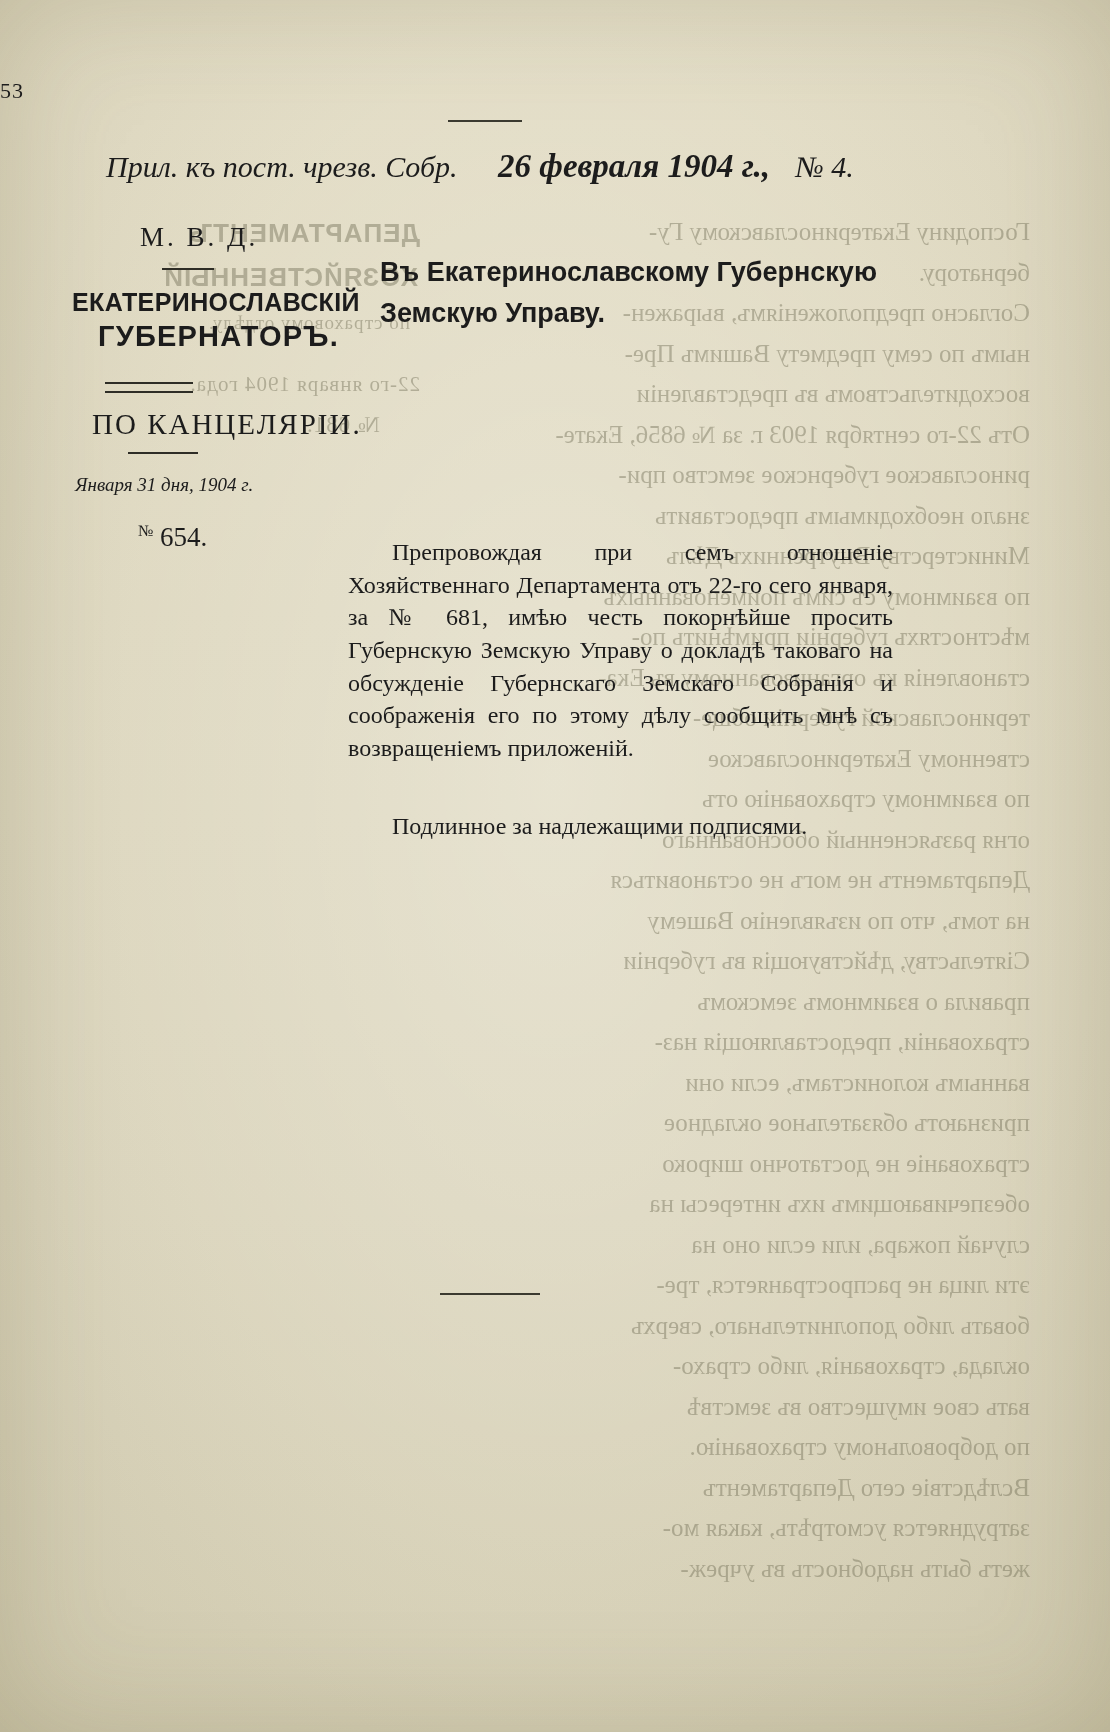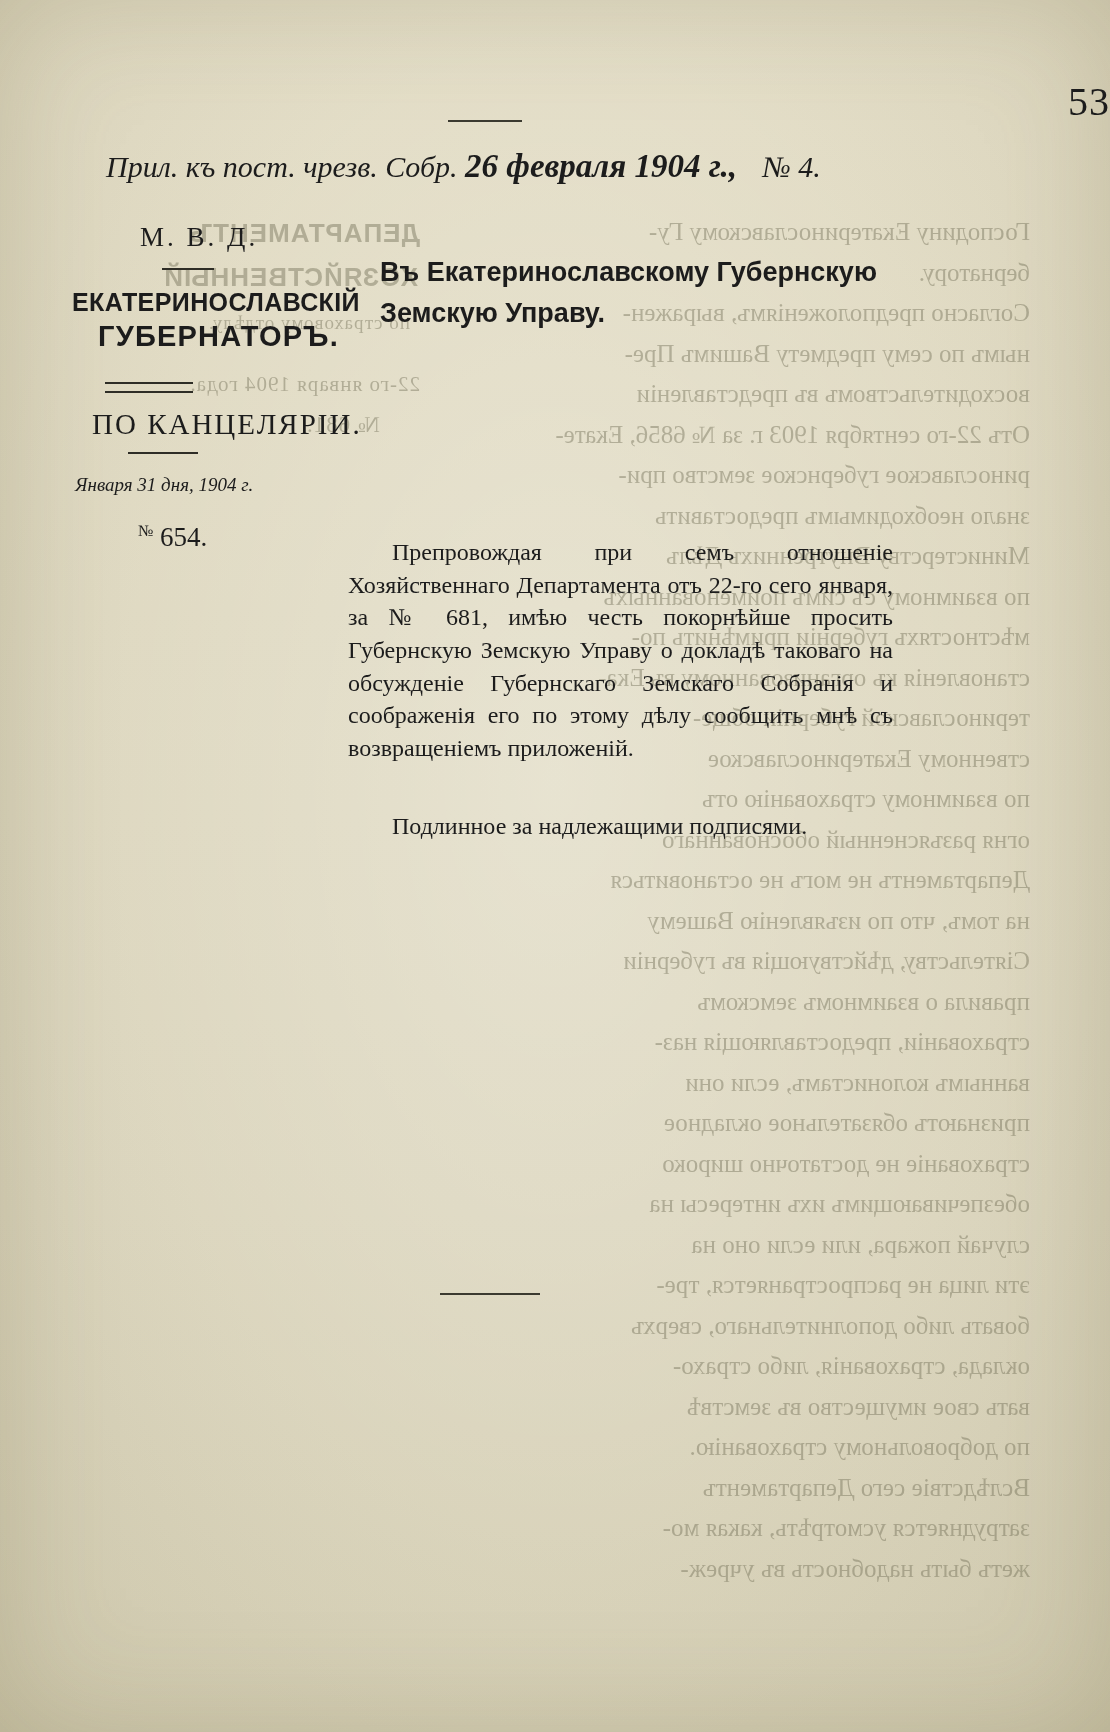--- a/index.html
+++ b/index.html
@@ -62,22 +62,22 @@
   
   .content {
     position: absolute;
     inset: 0;
   }
   .page-number {
     position: absolute;
     top: 78px;
     left: 0;
     right: 0;
-    text-align: right;
-    font-size: 40px;
+    text-align: left;
+    font-size: 22px;
     letter-spacing: 1px;
   }
   .page-rule {
     position: absolute;
     top: 120px;
     left: 448px;
     width: 74px;
     border-top: 2px solid #3b3a30;
   }
 
@@ -87,20 +87,21 @@
     left: 88px;
     width: 884px;
     font-style: italic;
     font-size: 30px;
     white-space: nowrap;
   }
   .topline .big {
     font-size: 33px;
     font-weight: bold;
     font-style: italic;
+    margin-left: 33px;
   }
   .topline .tail {
     font-style: italic;
     margin-left: 18px;
   }
 
   
   .mvd {
     position: absolute;
     top: 222px;

